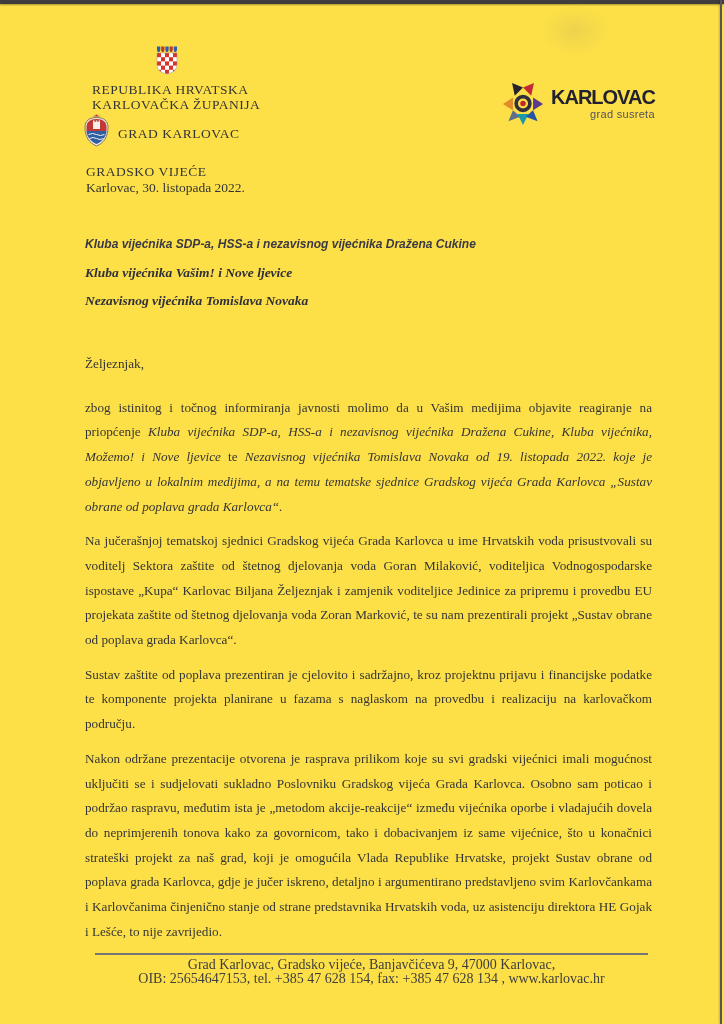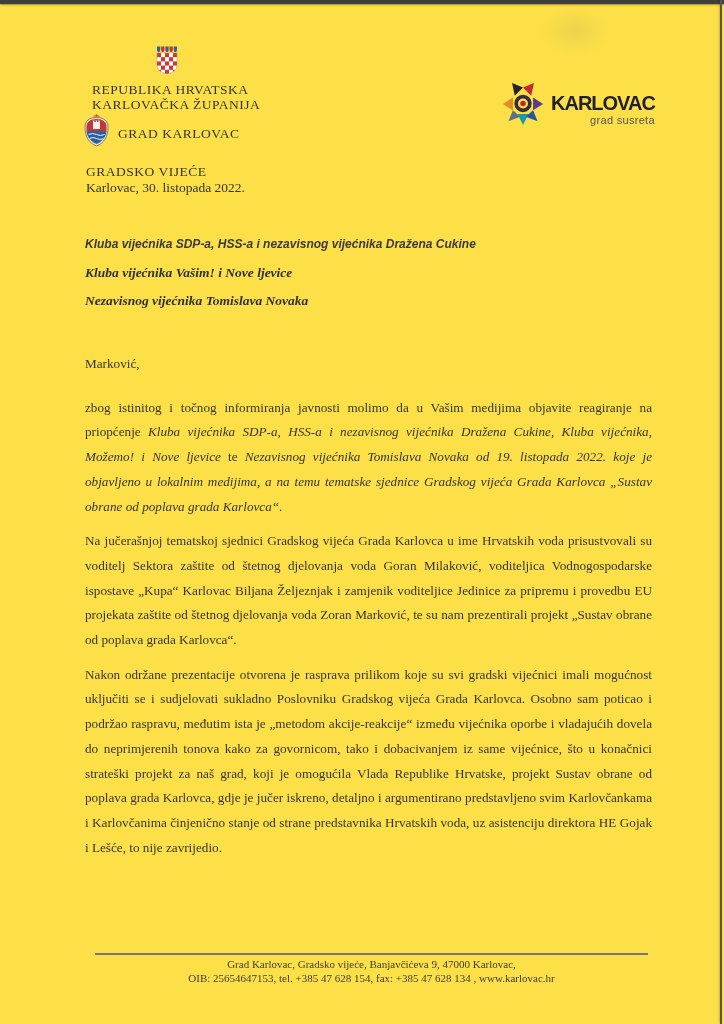--- a/index.html
+++ b/index.html
@@ -21,21 +21,21 @@
   .hdr-caps { position:absolute; font-size:13.5px; letter-spacing:.5px; color:#343434; white-space:nowrap; }
   #coat-arms  { position:absolute; left:156px; top:45px; }
   #city-crest { position:absolute; left:83px;  top:114px; }
   #hdr-line1  { left:92px;  top:82px; }
   #hdr-line2  { left:92px;  top:97px; }
   #hdr-line3  { left:118px; top:126px; }
   #hdr-council{ left:86px;  top:164px; }
   #hdr-date   { position:absolute; left:86px; top:180px; font-size:13.5px; color:#343434; white-space:nowrap; }
 
   
-  .logo { position:absolute; left:502px; top:80px; display:flex; align-items:flex-end; gap:7px; }
+  .logo { position:absolute; left:502px; top:80px; display:flex; align-items:flex-start; gap:7px; }
   .logo-text { margin-top:7px; }
   .wordmark {
     font-family:"Liberation Sans", sans-serif;
     font-weight:800; font-size:20px; letter-spacing:-1px;
     color:#232030; line-height:20px; white-space:nowrap;
   }
   .tagline {
     font-family:"Liberation Sans", sans-serif;
     font-size:11px; color:#55505e; text-align:right; margin-top:1px; letter-spacing:.3px;
   }
@@ -49,21 +49,21 @@
   
   .letter-body { position:absolute; left:85px; top:352px; width:567px; }
   .letter-body p { margin:0 0 10px 0; font-size:13.2px; line-height:24.7px; text-align:justify; color:#353535; }
   .letter-body p.salutation { margin-bottom:19px; text-align:left; }
   .letter-body .it { font-style:italic; }
 
   
   .footer {
     position:absolute; left:95px; top:953px; width:553px;
     border-top:2px solid #767676; padding-top:3px;
-    text-align:center; font-size:11px; line-height:13.8px; color:#3d3d3d;
+    text-align:center; font-size:14px; line-height:13.8px; color:#3d3d3d;
   }
 </style>
 </head>
 <body>
 
 <div class="page">
 
   <div class="scan-top"></div>
   <div class="scan-right"></div>
   <div class="scan-smudge"></div>
@@ -139,23 +139,24 @@
     </div>
   </div>
 
   <div class="subject">
     <p class="subj sans">Kluba vijećnika SDP-a, HSS-a i nezavisnog vijećnika Dražena Cukine</p>
     <p class="subj serif">Kluba vijećnika Vašim! i Nove ljevice</p>
     <p class="subj serif">Nezavisnog vijećnika Tomislava Novaka</p>
   </div>
 
   <div class="letter-body">
-    <p class="salutation">Marković,</p>
+    <p class="salutation">Željeznjak,</p>
     <p><span>zbog istinitog i točnog informiranja javnosti molimo da u Vašim medijima objavite reagiranje na priopćenje </span><span class="it">Kluba vijećnika SDP-a, HSS-a i nezavisnog vijećnika Dražena Cukine, Kluba vijećnika, Možemo! i Nove ljevice</span><span> te </span><span class="it">Nezavisnog vijećnika Tomislava Novaka od 19. listopada 2022. koje je objavljeno u lokalnim medijima, a na temu tematske sjednice Gradskog vijeća Grada Karlovca „Sustav obrane od poplava grada Karlovca“.</span></p>
     <p><span>Na jučerašnjoj tematskoj sjednici Gradskog vijeća Grada Karlovca u ime Hrvatskih voda prisustvovali su voditelj Sektora zaštite od štetnog djelovanja voda Goran Milaković, voditeljica Vodnogospodarske ispostave „Kupa“ Karlovac Biljana Željeznjak i zamjenik voditeljice Jedinice za pripremu i provedbu EU projekata zaštite od štetnog djelovanja voda Zoran Marković, te su nam prezentirali projekt „Sustav obrane od poplava grada Karlovca“.</span></p>
+    <p><span>Sustav zaštite od poplava prezentiran je cjelovito i sadržajno, kroz projektnu prijavu i financijske podatke te komponente projekta planirane u fazama s naglaskom na provedbu i realizaciju na karlovačkom području.</span></p>
     <p><span>Nakon održane prezentacije otvorena je rasprava prilikom koje su svi gradski vijećnici imali mogućnost uključiti se i sudjelovati sukladno Poslovniku Gradskog vijeća Grada Karlovca. Osobno sam poticao i podržao raspravu, međutim ista je „metodom akcije-reakcije“ između vijećnika oporbe i vladajućih dovela do neprimjerenih tonova kako za govornicom, tako i dobacivanjem iz same vijećnice, što u konačnici strateški projekt za naš grad, koji je omogućila Vlada Republike Hrvatske, projekt Sustav obrane od poplava grada Karlovca, gdje je jučer iskreno, detaljno i argumentirano predstavljeno svim Karlovčankama i Karlovčanima činjenično stanje od strane predstavnika Hrvatskih voda, uz asistenciju direktora HE Gojak i Lešće, to nije zavrijedio.</span></p>
   </div>
 
   <div class="footer">
     <div>Grad Karlovac, Gradsko vijeće,  Banjavčićeva 9, 47000 Karlovac,</div>
     <div>OIB: 25654647153, tel. +385 47 628 154, fax: +385 47 628 134 , www.karlovac.hr</div>
   </div>
 
 </div>
 

